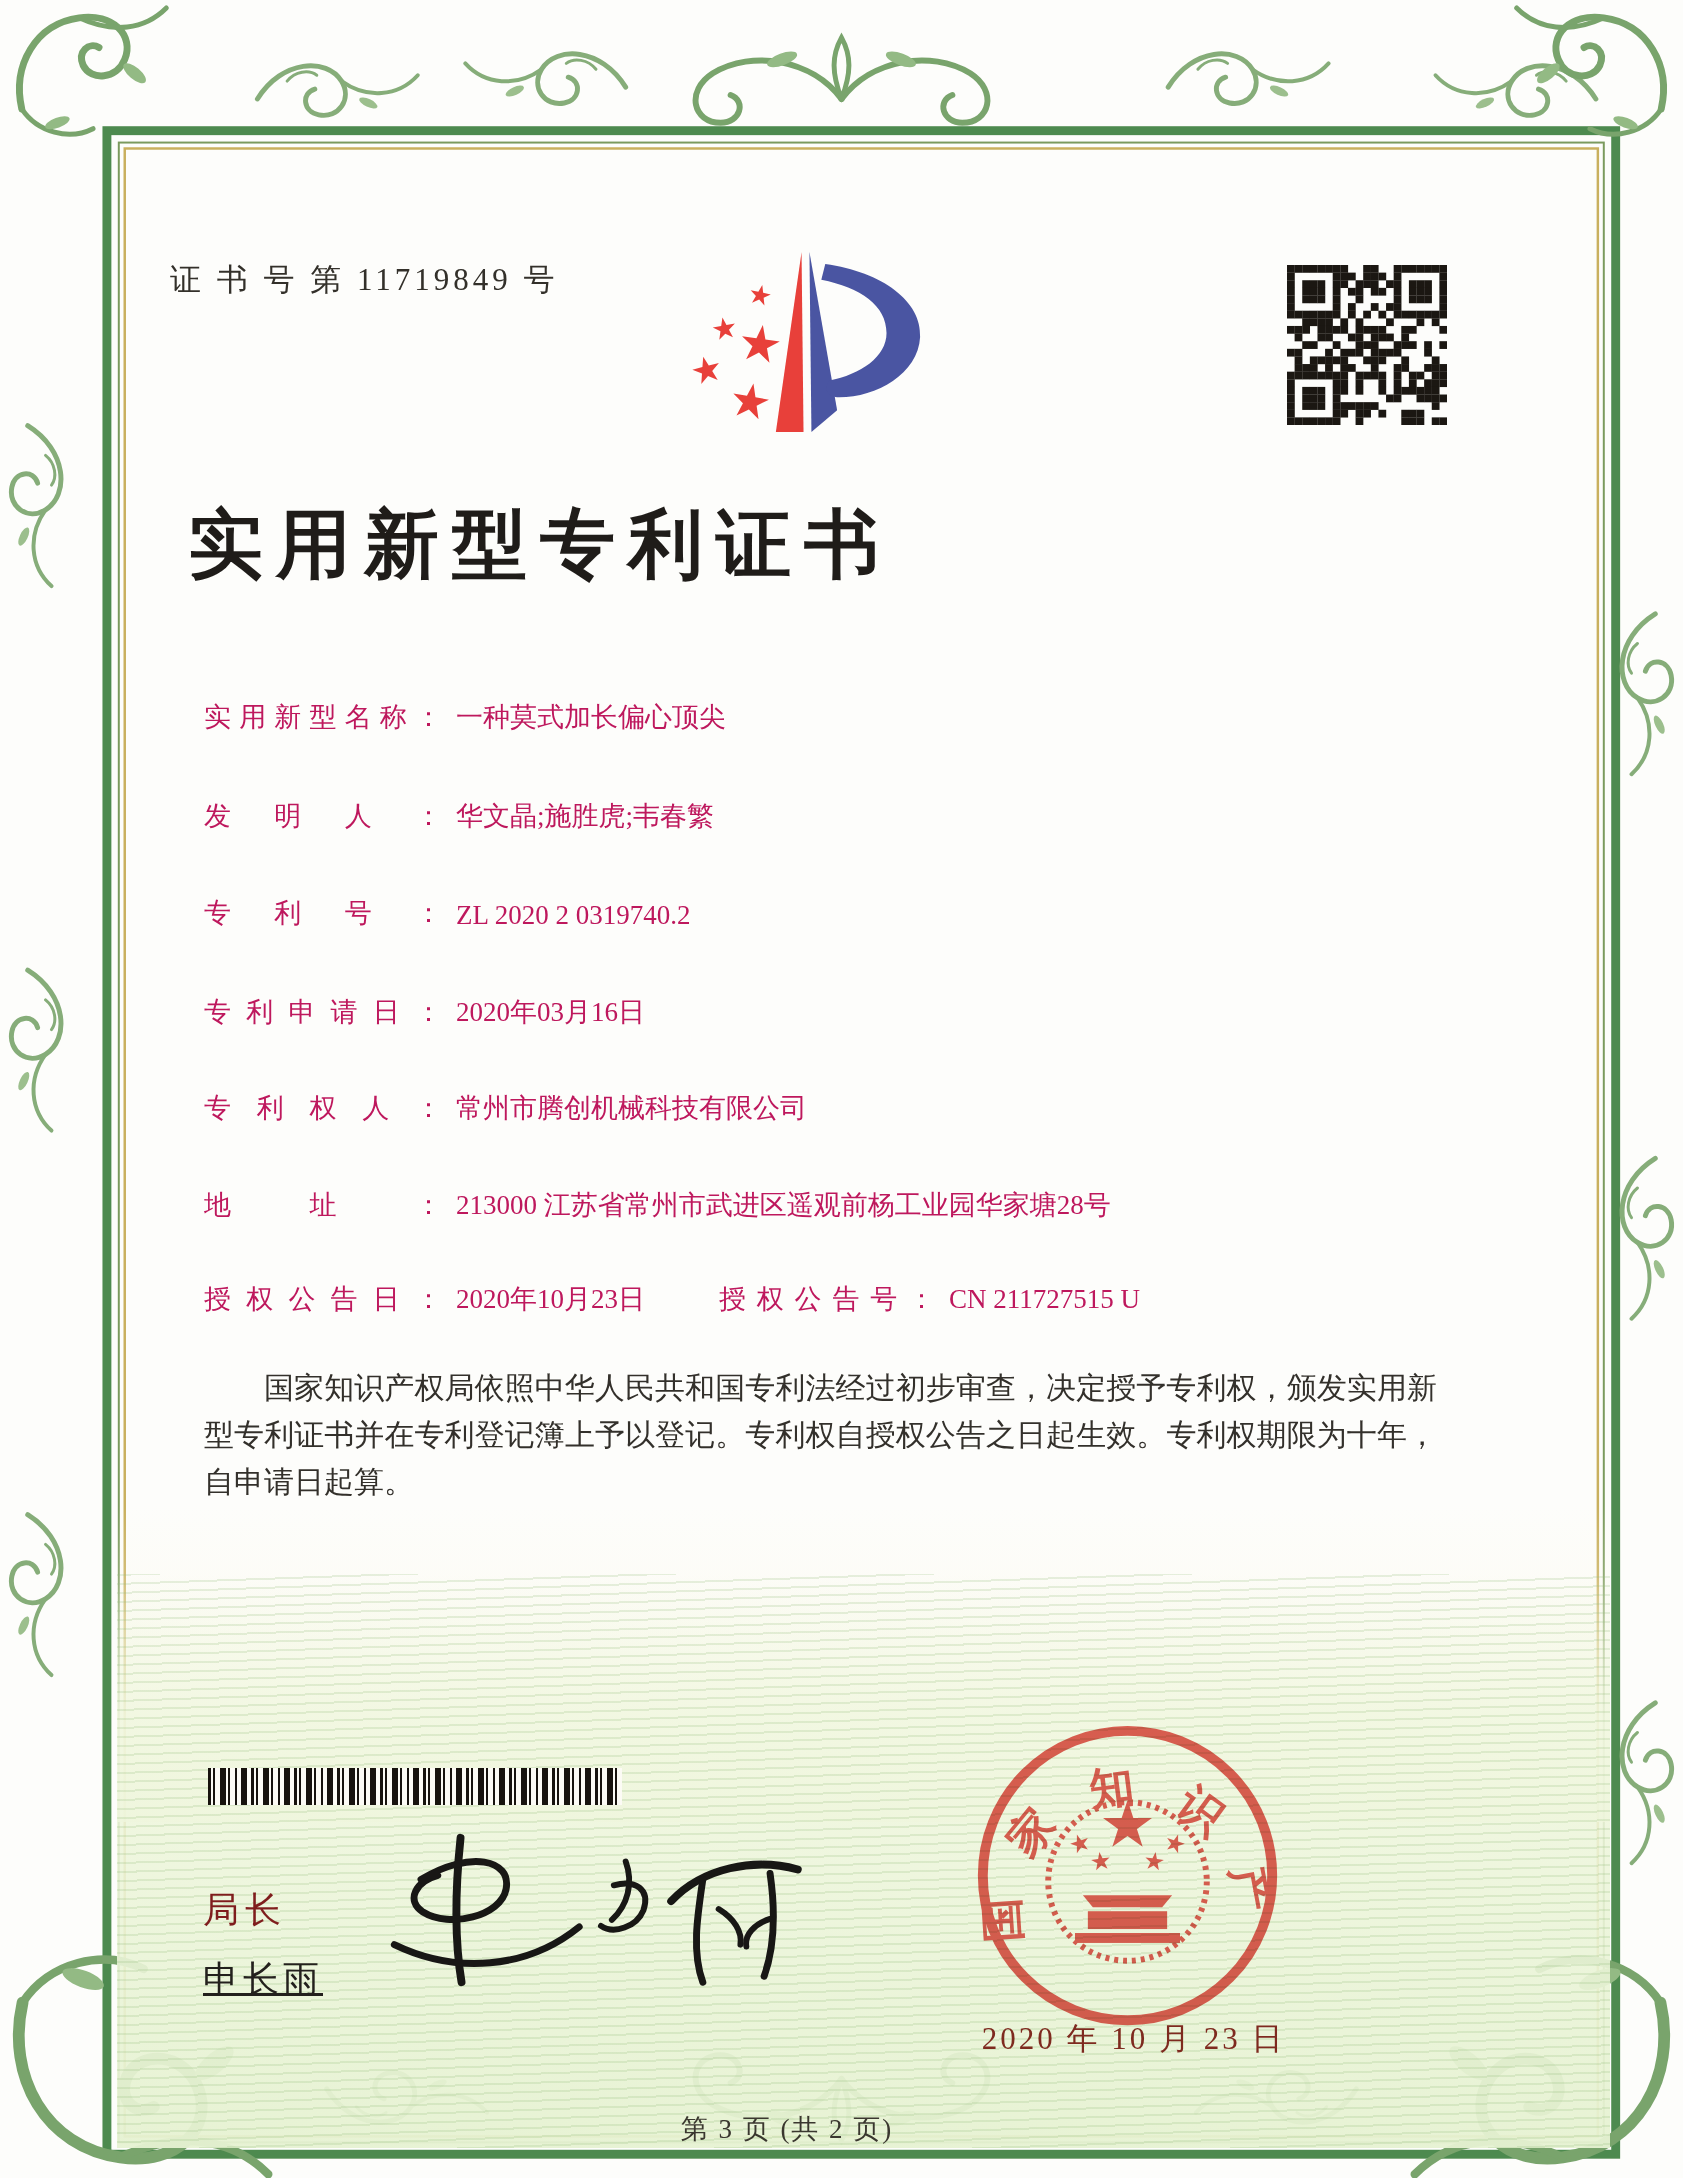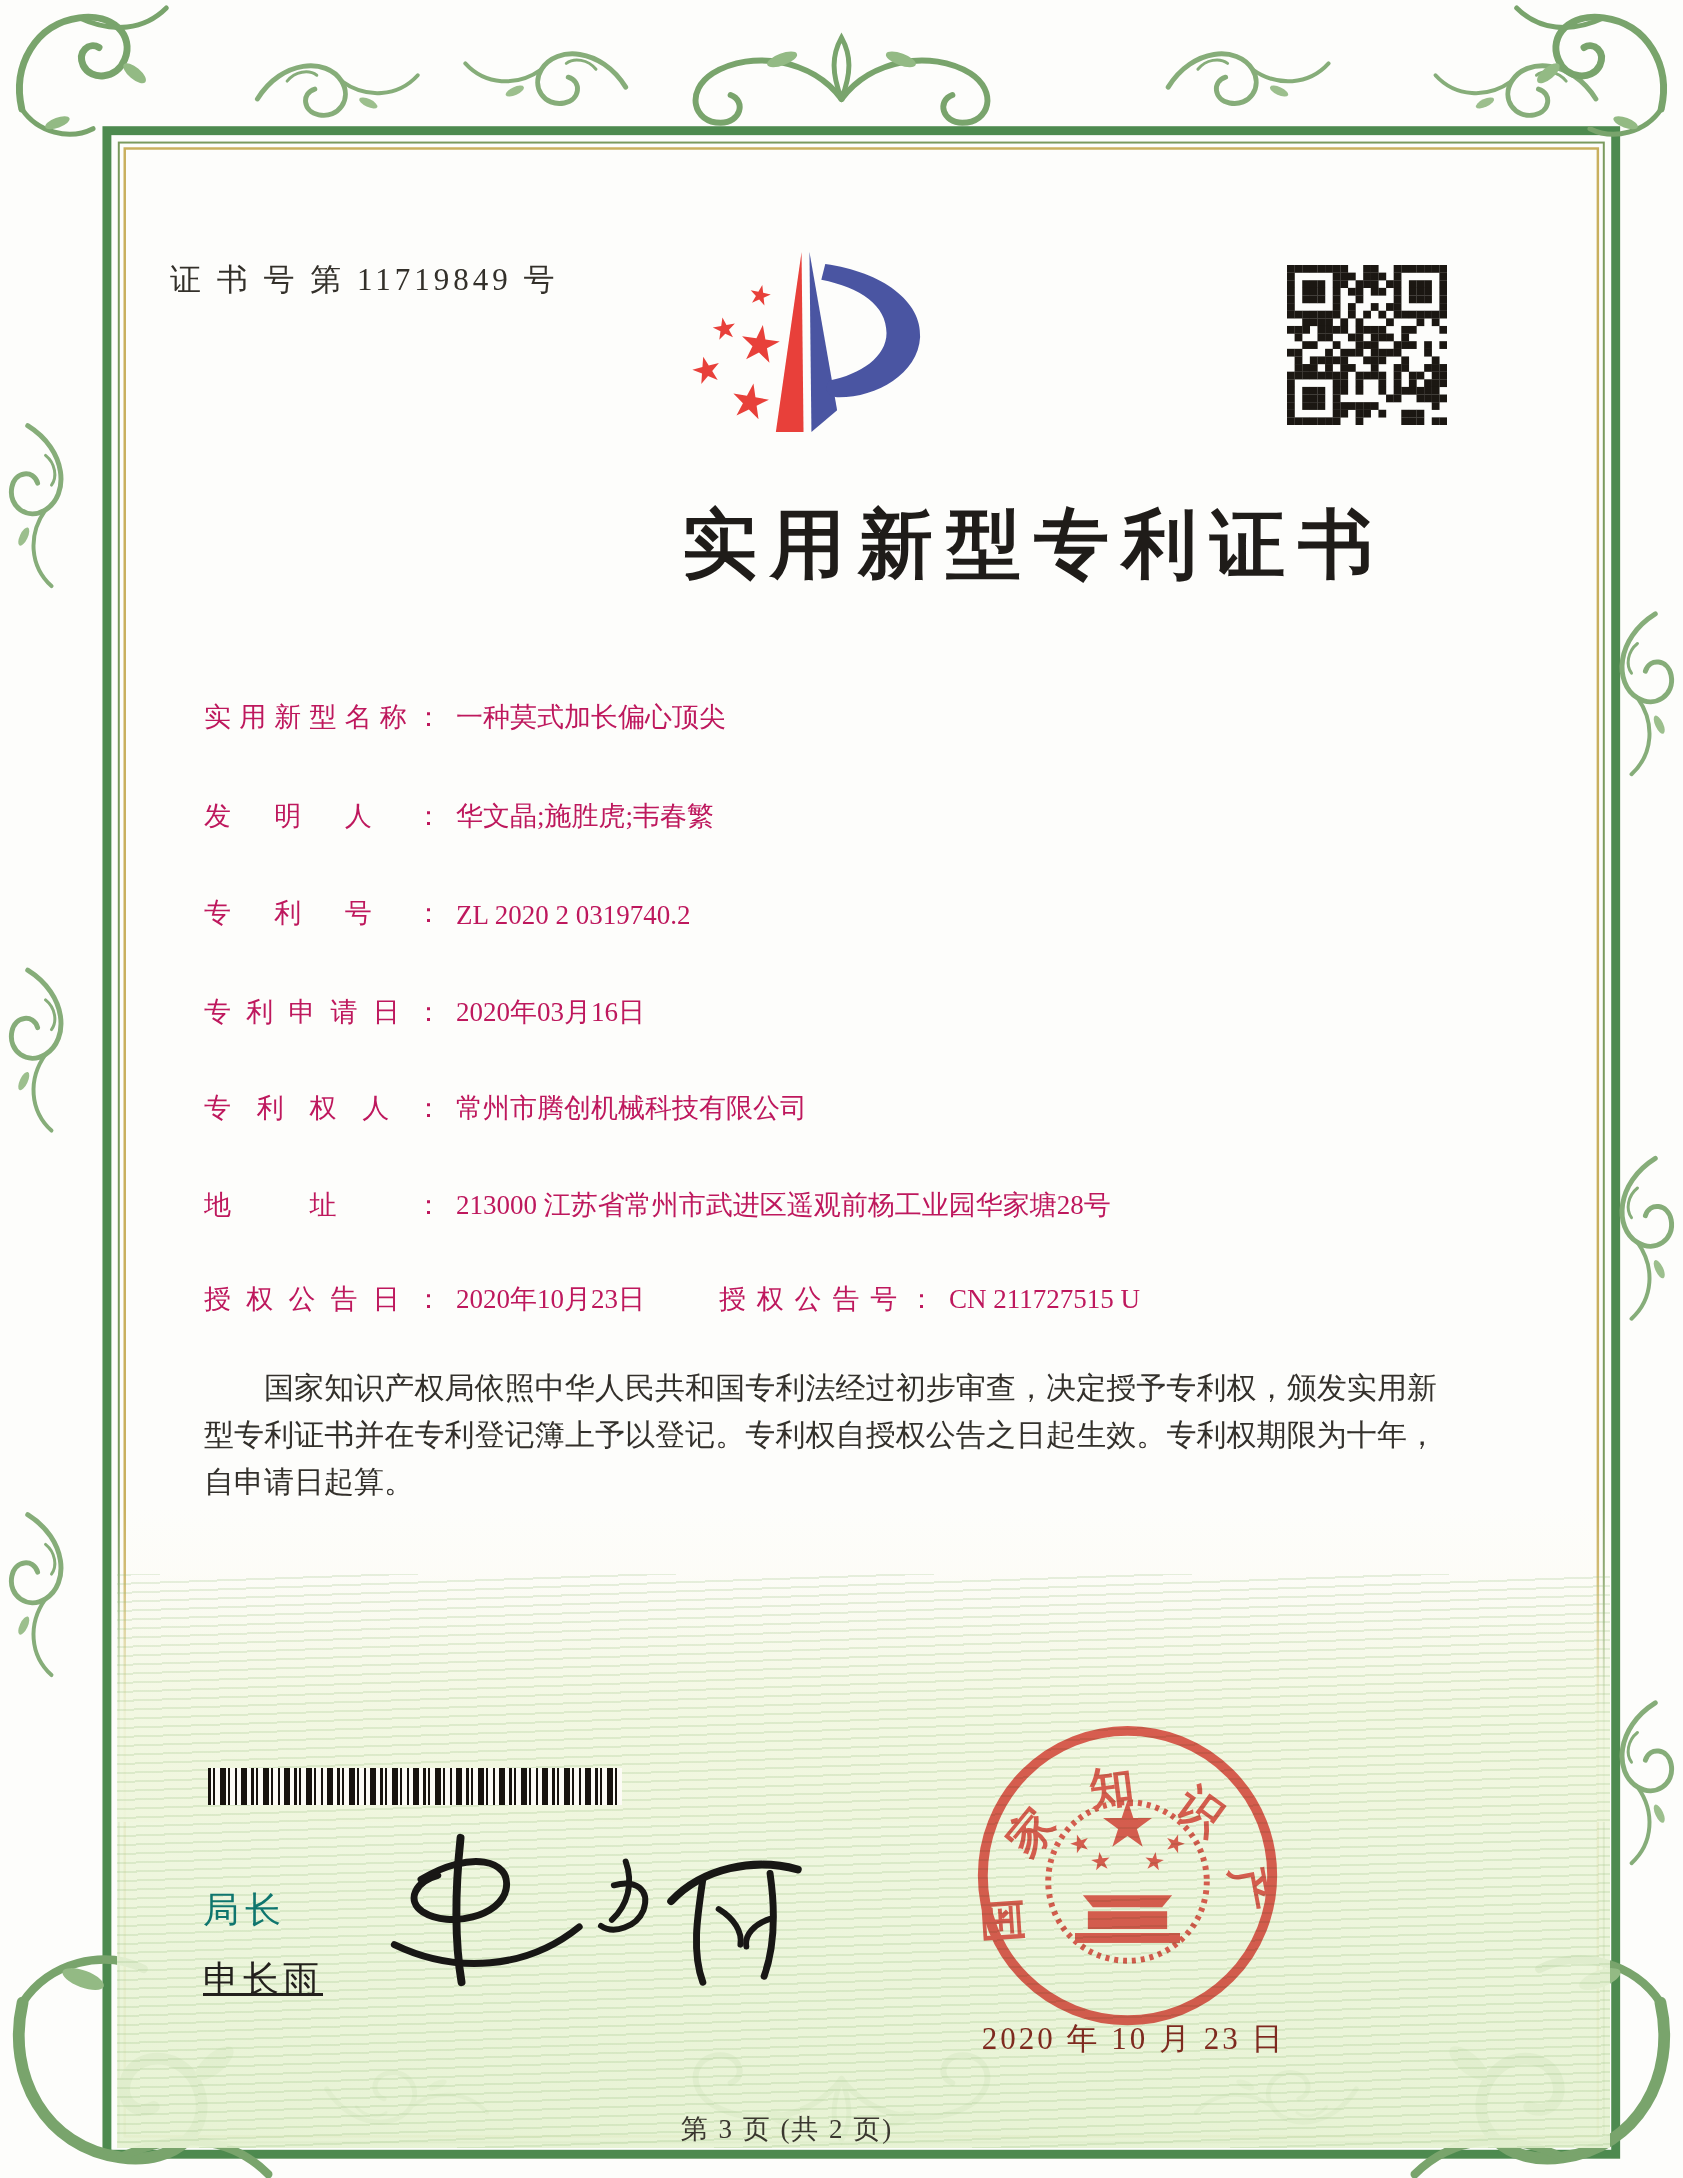--- a/index.html
+++ b/index.html
@@ -19,40 +19,40 @@
   }
   .cream{
     left:117px;right:73px;bottom:356px;height:317px;
     background:linear-gradient(180deg, rgba(253,251,236,0) 0%, rgba(251,248,230,.8) 100%);
   }
   
   .cert-no{
     left:170px;top:259px;font-size:31px;letter-spacing:4px;color:#33302a;
   }
   .title{
-    left:188px;width:1198px;top:495px;text-align:right;
+    left:188px;width:1198px;top:495px;text-align:left;
     font-size:75px;font-weight:bold;letter-spacing:13px;color:#1f1c19;
   }
   .row{left:204px;font-size:27px;white-space:nowrap;color:#be185d;}
   .row .lbl{display:inline-block;width:238px;text-align:justify;text-align-last:justify;vertical-align:bottom;}
   .row .val{margin-left:14px;}
   .row .lbl2{display:inline-block;width:216px;text-align:justify;text-align-last:justify;margin-left:74px;vertical-align:bottom;}
   .bodytext{
     left:188px;width:1265px;top:1348px;
     font-size:30px;line-height:47px;text-align:justify;color:#33302b;
   }
   .bodytext p{margin:16px;text-indent:2em;}
   .barcode{
     left:208px;top:1768px;width:414px;height:37px;
     background:repeating-linear-gradient(90deg,
       #17130e 0 3px,#fcfbf5 3px 5px,#17130e 5px 7px,#fcfbf5 7px 12px,
       #17130e 12px 18px,#fcfbf5 18px 20px,#17130e 20px 22px,#fcfbf5 22px 27px,
       #17130e 27px 29px,#fcfbf5 29px 33px,#17130e 33px 39px,#fcfbf5 39px 43px);
   }
-  .officer-title{left:203px;top:1886px;font-size:36px;font-family:"Liberation Sans","DejaVu Sans",sans-serif;color:#0f766e;letter-spacing:6px;}
+  .officer-title{left:203px;top:1886px;font-size:36px;font-family:"Liberation Sans","DejaVu Sans",sans-serif;color:#7f1d1d;letter-spacing:6px;}
   .officer-name{left:203px;top:1955px;font-size:36px;font-family:"Liberation Sans","DejaVu Sans",sans-serif;color:#23201d;letter-spacing:4px;text-decoration:underline;}
   .seal-date{
     left:975px;top:2018px;width:317px;text-align:center;
     font-size:31px;letter-spacing:3px;color:#7e2a1f;font-weight:normal;
   }
   .footer{
     left:188px;width:1198px;top:2111px;text-align:center;
     font-size:27px;color:#3a372f;letter-spacing:2px;
   }
   .seal-box{left:962px;top:1715px;width:331px;height:331px;mix-blend-mode:multiply;}

